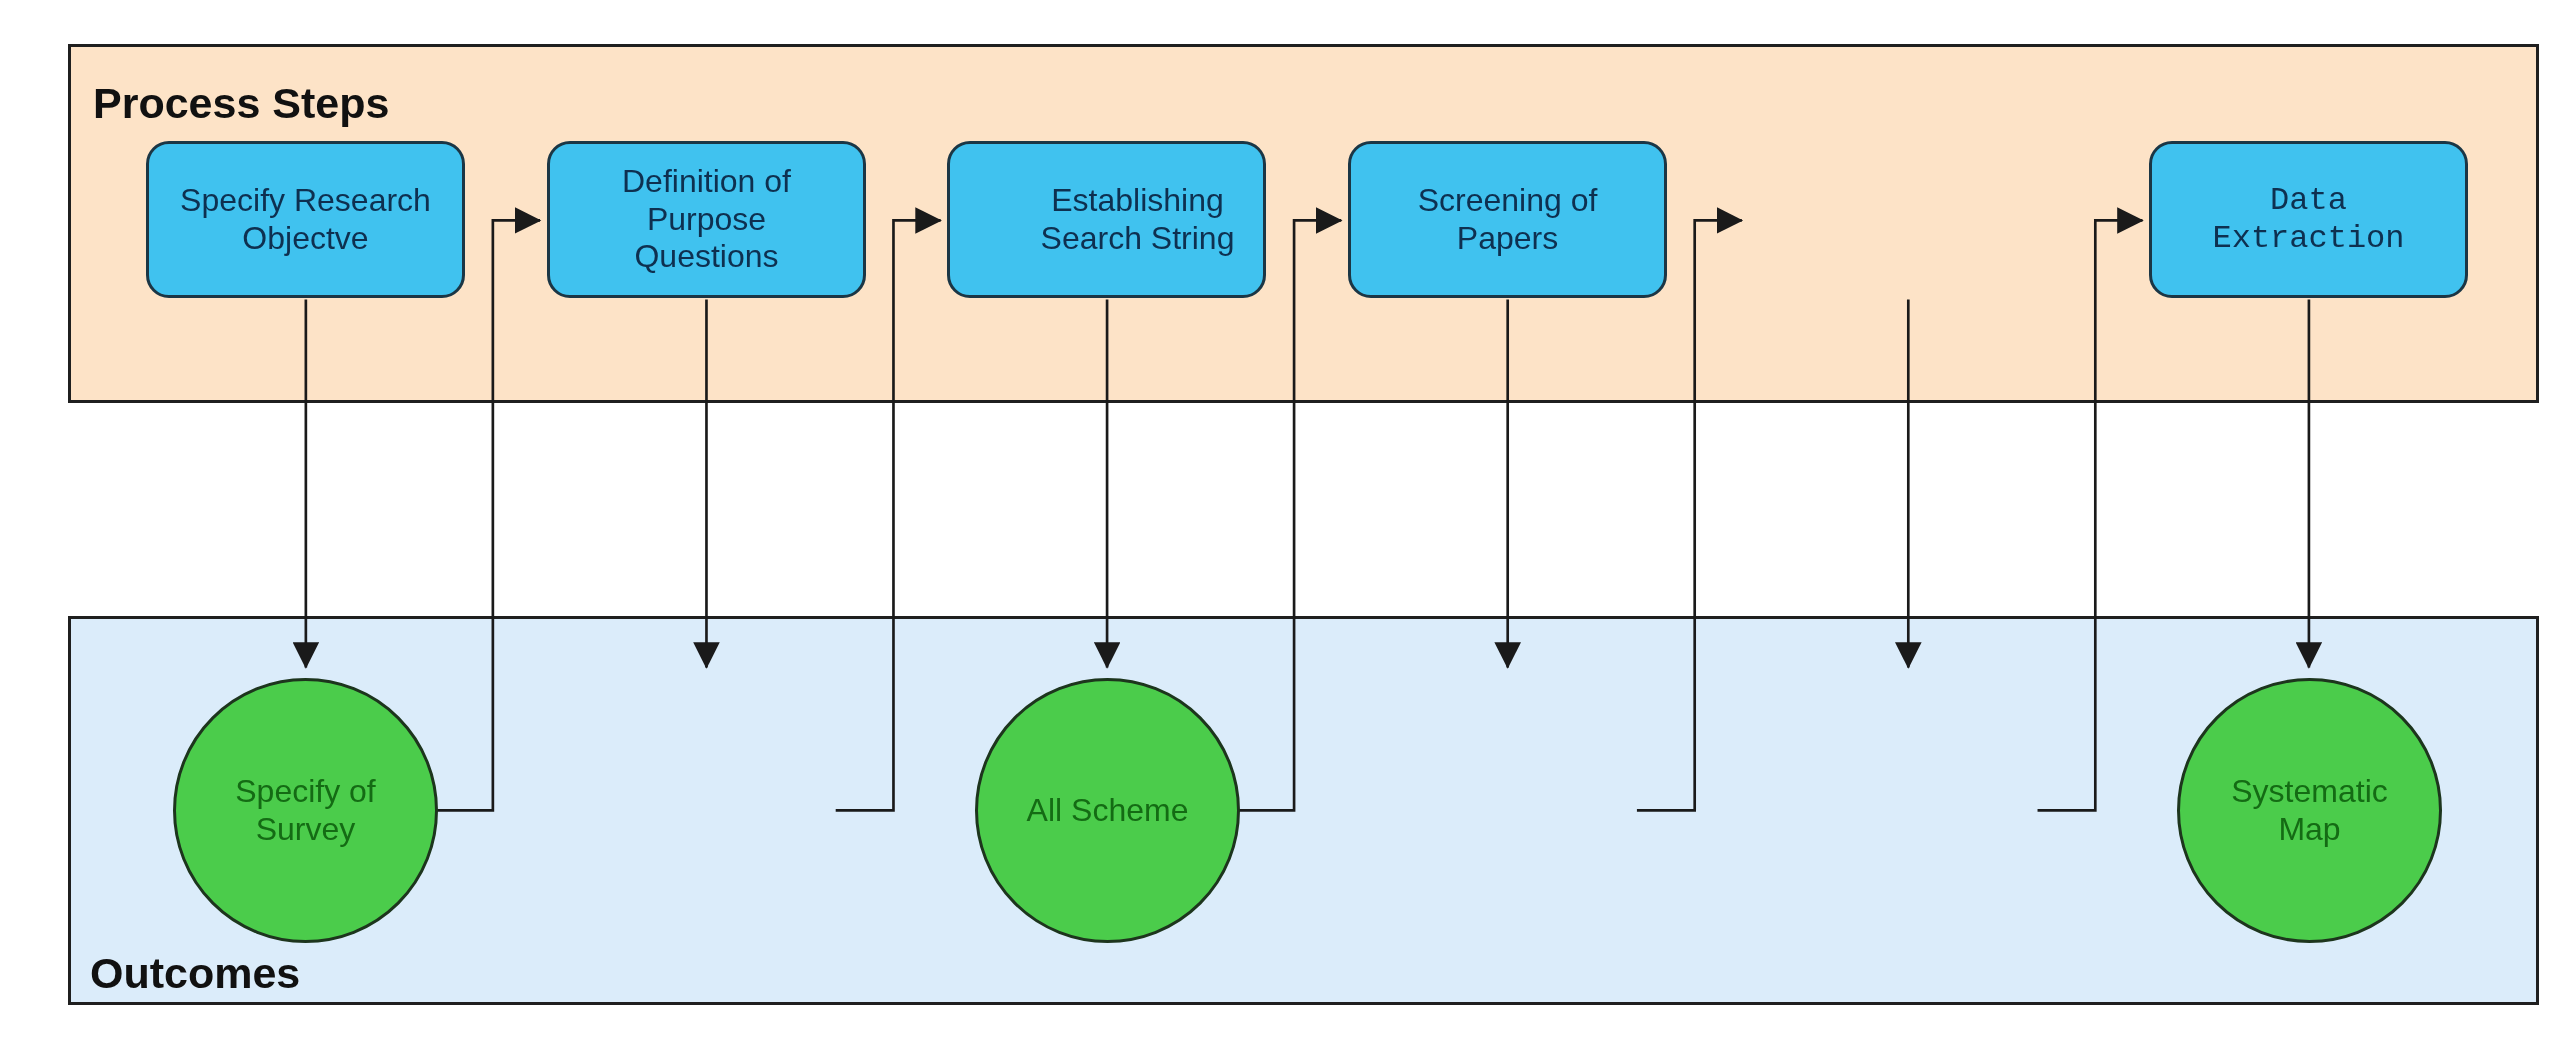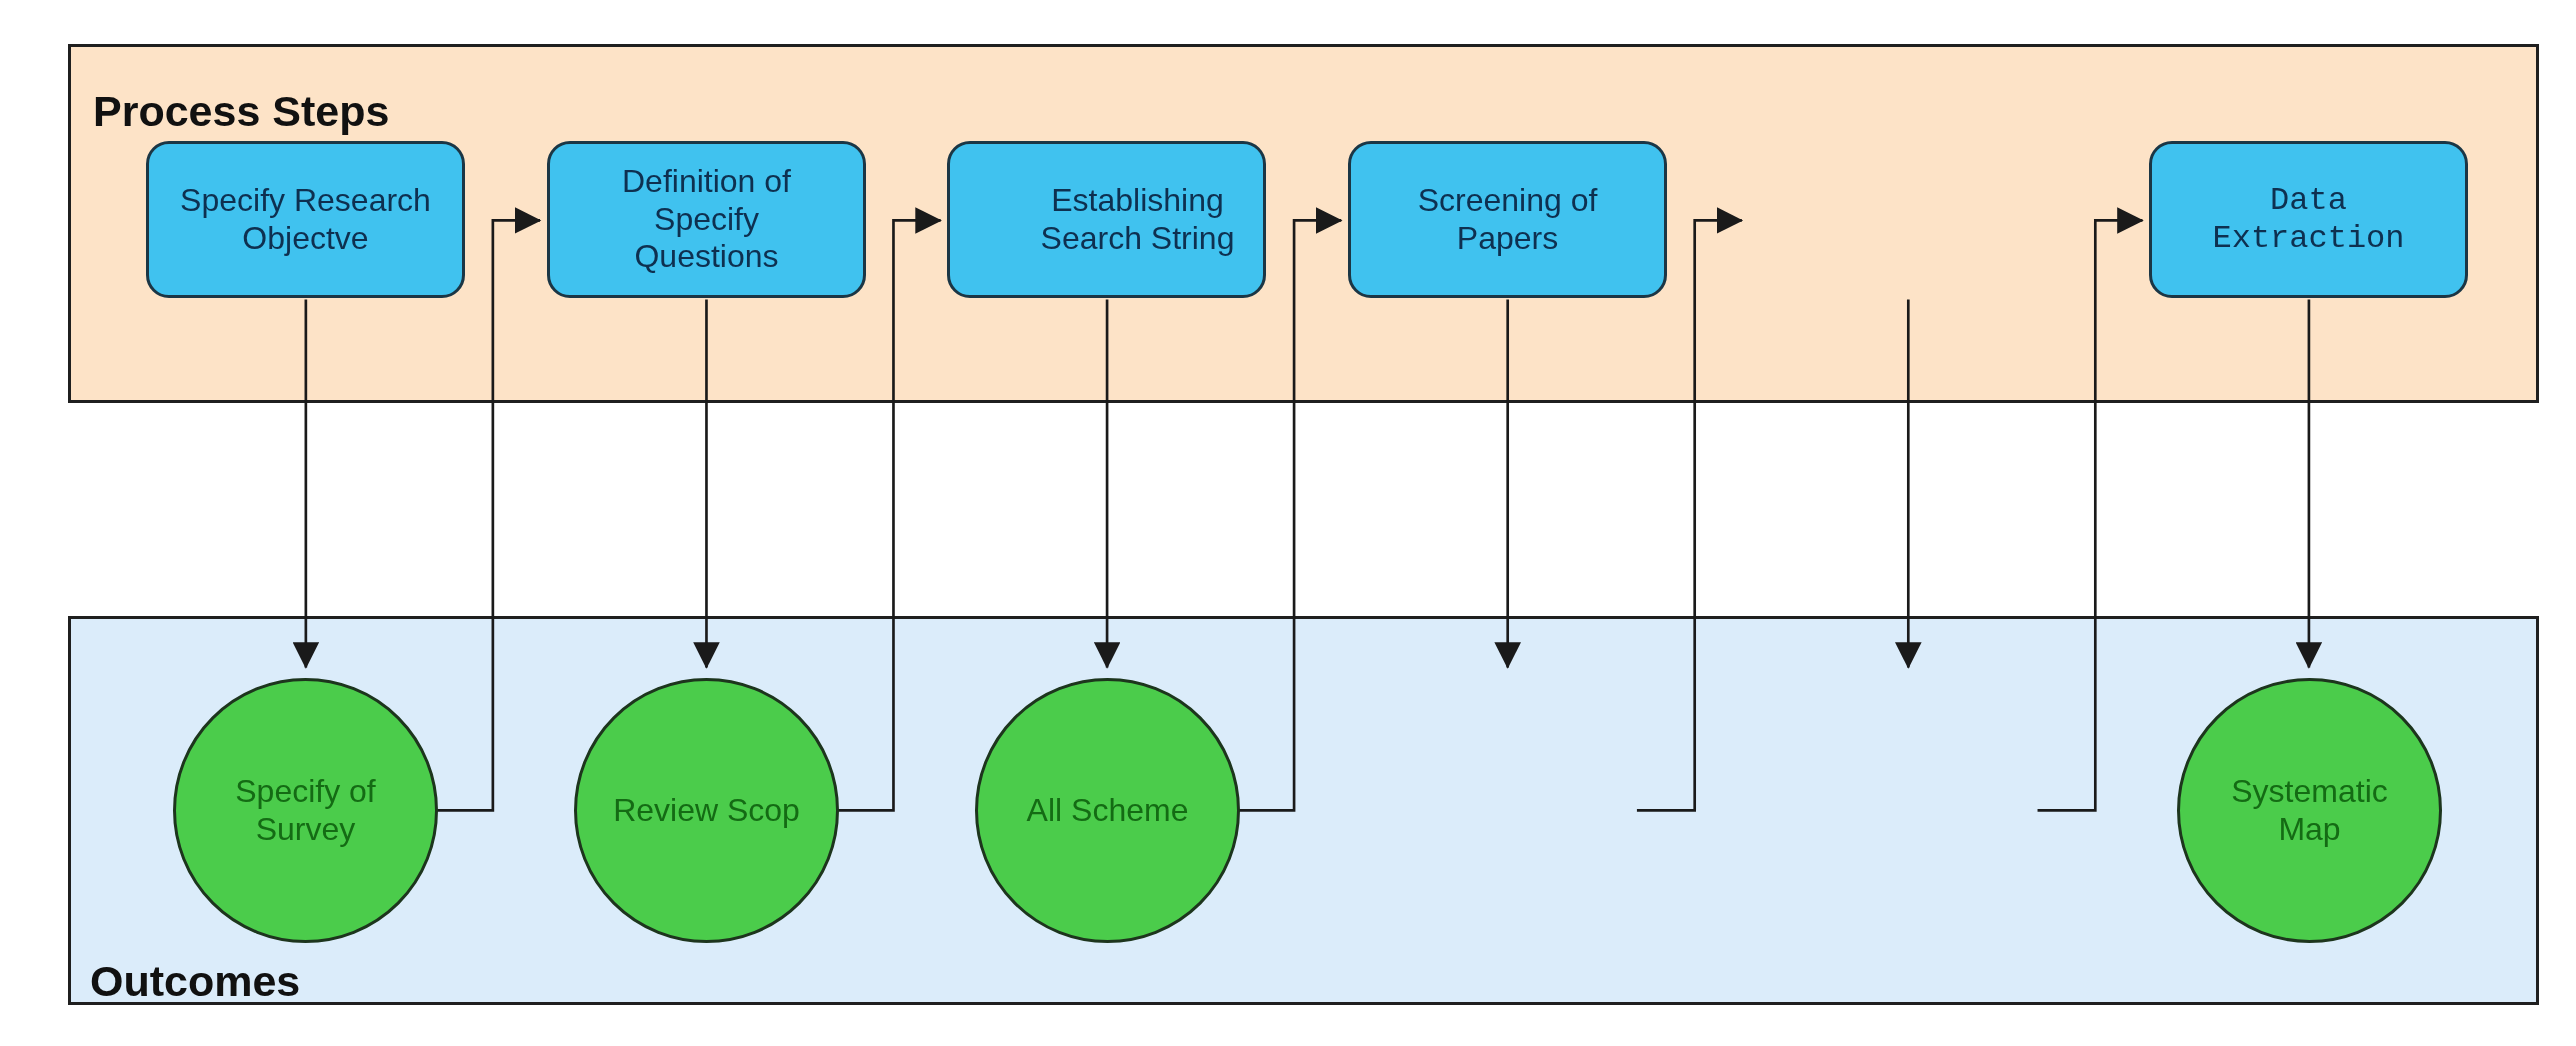--- a/index.html
+++ b/index.html
@@ -25,21 +25,20 @@
     left: 68px; top: 616px; width: 2471px; height: 389px;
     background: var(--outcomes-band-bg, #dbecfa);
   }
 
   .band-title {
     position: absolute;
     font-size: 43px;
     font-weight: bold;
     color: var(--band-title-text, #111111);
     white-space: nowrap;
-    margin-top: 8px;
   }
   #process-title { left: 93px; top: 79px; }
   #outcomes-title { left: 90px; top: 949px; }
 
   .step-box {
     position: absolute;
     top: 141px;
     width: 319px;
     height: 157px;
     box-sizing: border-box;
@@ -141,38 +140,35 @@
     <path class="connector" d="M1099,1066 L1175,1066 L1175,290 L1237,290" marker-end="url(#arrowhead)"></path>
     <path class="connector" d="M1626,1066 L1702,1066 L1702,290 L1764,290" marker-end="url(#arrowhead)"></path>
     <path class="connector" d="M2153,1066 L2229,1066 L2229,290 L2291,290" marker-end="url(#arrowhead)"></path>
     <path class="connector" d="M2680,1066 L2756,1066 L2756,290 L2818,290" marker-end="url(#arrowhead)"></path>
   </svg>
 
   <div class="step-box" id="step-1">
     <div class="label">Specify Research Objectve</div>
   </div>
   <div class="step-box" id="step-2">
-    <div class="label">Definition of Specify Questions</div>
+    <div class="label">Definition of Purpose Questions</div>
   </div>
   <div class="step-box" id="step-3">
     <div class="label">Establishing Search String</div>
   </div>
   <div class="step-box" id="step-4">
     <div class="label">Screening of Papers</div>
   </div>
   <div class="step-box" id="step-6">
     <div class="label">Data Extraction</div>
   </div>
 
   <div class="outcome-circle" id="outcome-1">
     <div class="label">Specify of Survey</div>
   </div>
-  <div class="outcome-circle" id="outcome-2">
-    <div class="label">Review Scop</div>
-  </div>
   <div class="outcome-circle" id="outcome-3">
     <div class="label">All Scheme</div>
   </div>
   <div class="outcome-circle" id="outcome-6">
     <div class="label">Systematic Map</div>
   </div>
 
 </div>
 
 

